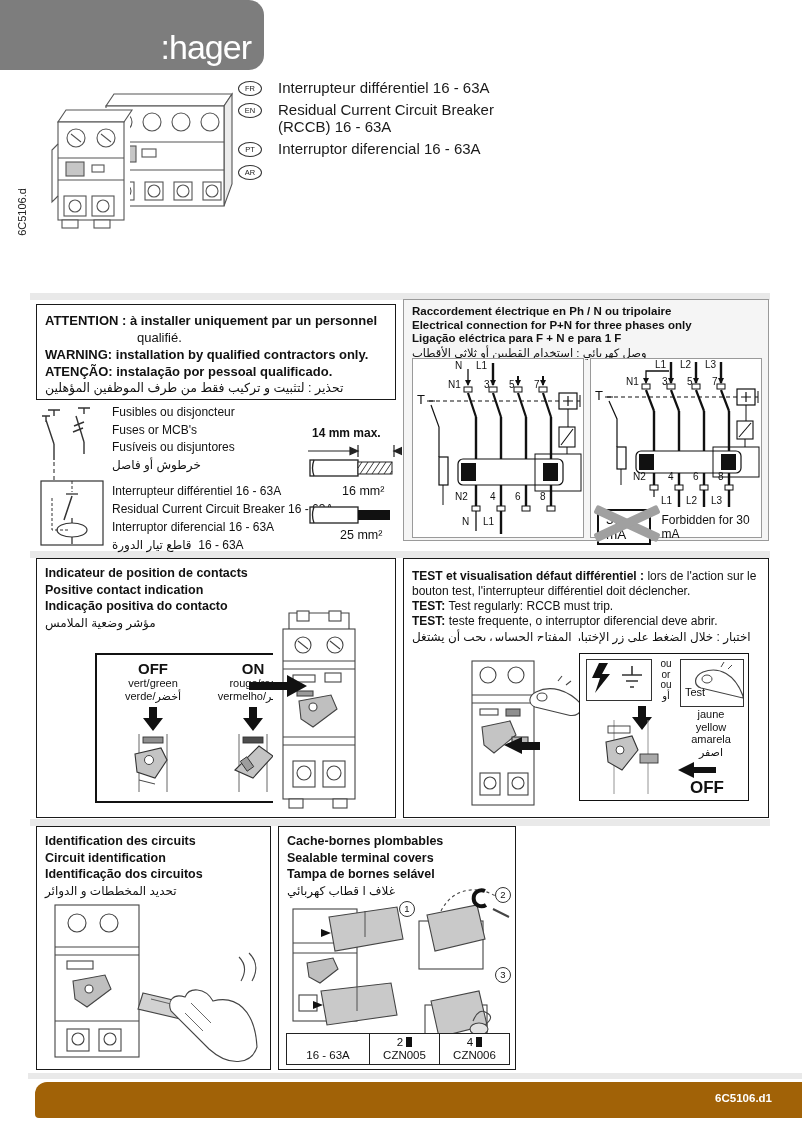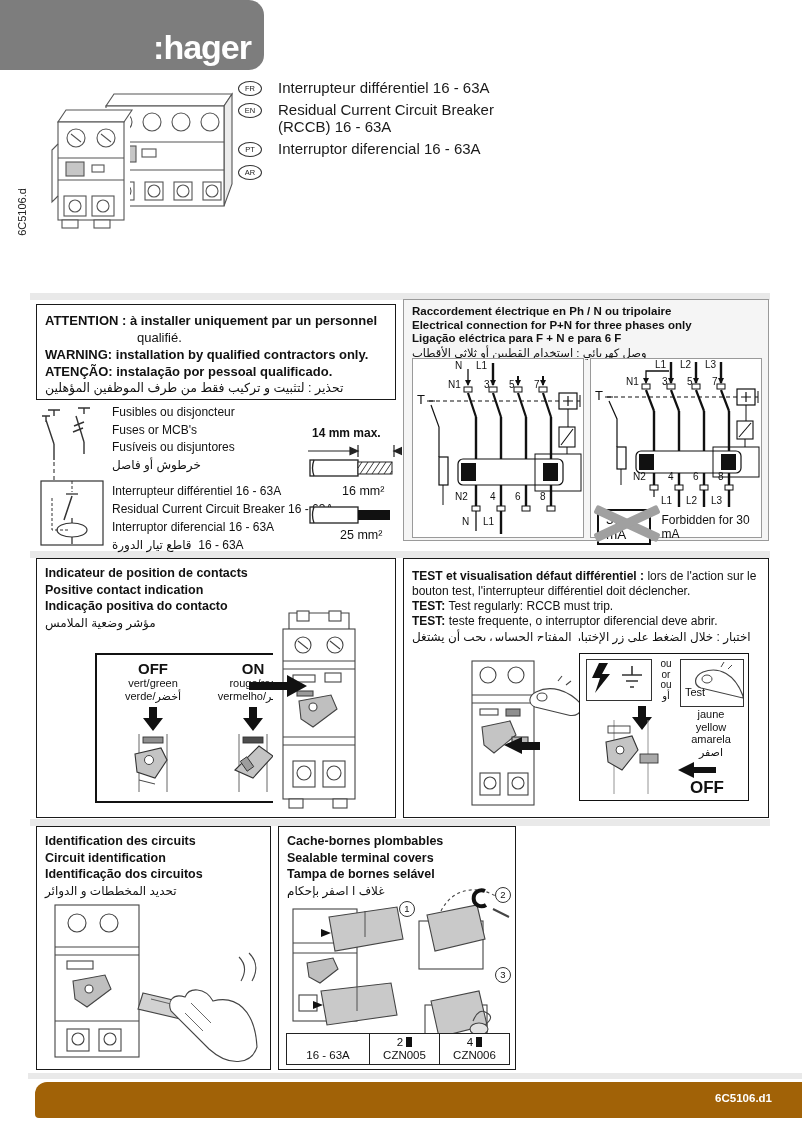--- a/index.html
+++ b/index.html
@@ -4,21 +4,21 @@
 <style>
   html,body{margin:0;padding:0;background:#fff;}
   .page{position:relative;width:802px;height:1125px;background:#fff;overflow:hidden;
         font-family:"Liberation Sans","DejaVu Sans",sans-serif;color:#111;}
   .abs{position:absolute;}
   .band{position:absolute;background:#e9e9e9;height:7px;}
   
   .header-bar{position:absolute;left:0;top:8;width:264px;height:70px;background:#7d7d7d;
               border-radius:0 15px 15px 0;display:flex;justify-content:flex-end;align-items:flex-end;
               padding:0 13px 6px 0;box-sizing:border-box;}
-  .logo{color:#fff;font-weight:bold;font-size:34px;letter-spacing:-1px;line-height:34px;}
+  .logo{color:#fff;font-weight:normal;font-size:34px;letter-spacing:-1px;line-height:34px;}
   .footer-bar{position:absolute;left:35px;top:1082px;width:767px;height:36px;background:#a16207;
               border-radius:12px 0 0 4px;box-sizing:border-box;text-align:right;
               padding:6px 30px 0 0;}
   .footer-code{color:#fff;font-size:11.5px;font-weight:bold;}
   .side-code{position:absolute;left:-9px;top:206px;width:62px;text-align:center;
              transform:rotate(-90deg);font-size:11px;color:#222;}
   
   .titles{position:absolute;left:238px;top:79px;width:560px;}
   .trow{display:flex;align-items:flex-start;margin-bottom:5px;}
   .lang-badge{flex:0 0 auto;width:22px;height:13px;border:1.1px solid #333;border-radius:50%;
@@ -226,21 +226,21 @@
       <path d="M8,3 Q5,11 8,19"></path>
       <rect x="52" y="6" width="32" height="10" fill="#111" stroke="none"></rect>
     </g>
   </svg>
   <span class="abs" style="left:340px;top:528px;font-size:12.5px;">25 mm²</span>
 
   <div class="conn-box">
     <div class="conn-hdr">
       <div class="conn-h">Raccordement électrique en Ph / N ou tripolaire</div>
       <div class="conn-h">Electrical connection for P+N for three phases only</div>
-      <div class="conn-h">Ligação eléctrica para F + N e para 6 F</div>
+      <div class="conn-h">Ligação eléctrica para F + N e para 1 F</div>
       <div class="conn-ar" dir="rtl">وصل كهربائي : استخدام القطبين أو ثلاثي الأقطاب</div>
     </div>
 
     <div class="panel" style="left:8px;top:58px;">
       <svg width="170" height="178" viewBox="0 0 170 178">
         <g stroke="#111" fill="none">
           <path d="M55,10 V26" stroke-width="1.3"></path>
           <path d="M80,4 V26" stroke-width="2.4"></path>
           <path d="M105,17 V26 M130,17 V26" stroke-width="2"></path>
           <polygon points="52,21 55,27 58,21" fill="#111" stroke="none"></polygon>
@@ -536,21 +536,21 @@
         <path d="M196,60 q10,10 2,24 M206,56 q12,12 3,28" fill="none"></path>
       </g>
     </svg>
   </div>
 
   <div class="box covers-box">
     <div class="abs" style="left:8px;top:6px;">
       <div class="hdr-b">Cache-bornes plombables</div>
       <div class="hdr-b">Sealable terminal covers</div>
       <div class="hdr-b">Tampa de bornes selável</div>
-      <div class="hdr-ar" dir="rtl">غلاف ا اصفر بإحكام</div>
+      <div class="hdr-ar" dir="rtl">غلاف ا قطاب كهربائي</div>
     </div>
     <svg class="abs" style="left:6px;top:68px;" width="126" height="134" viewBox="0 0 126 134">
       <g stroke="#444" stroke-width="1.1" fill="#fff">
         <rect x="8" y="14" width="64" height="112"></rect>
         <path d="M8,48 H72 M8,58 H72" fill="none"></path>
         <polygon points="22,68 48,63 53,74 35,88 24,82" fill="#bfbfbf"></polygon>
         <rect x="14" y="100" width="18" height="16"></rect>
         <polygon points="44,22 112,12 118,44 50,56" fill="#c9c9c9"></polygon>
         <path d="M80,16 V42" fill="none" stroke-width="0.9"></path>
         <polygon points="36,96 106,88 112,120 42,130" fill="#c9c9c9"></polygon>

